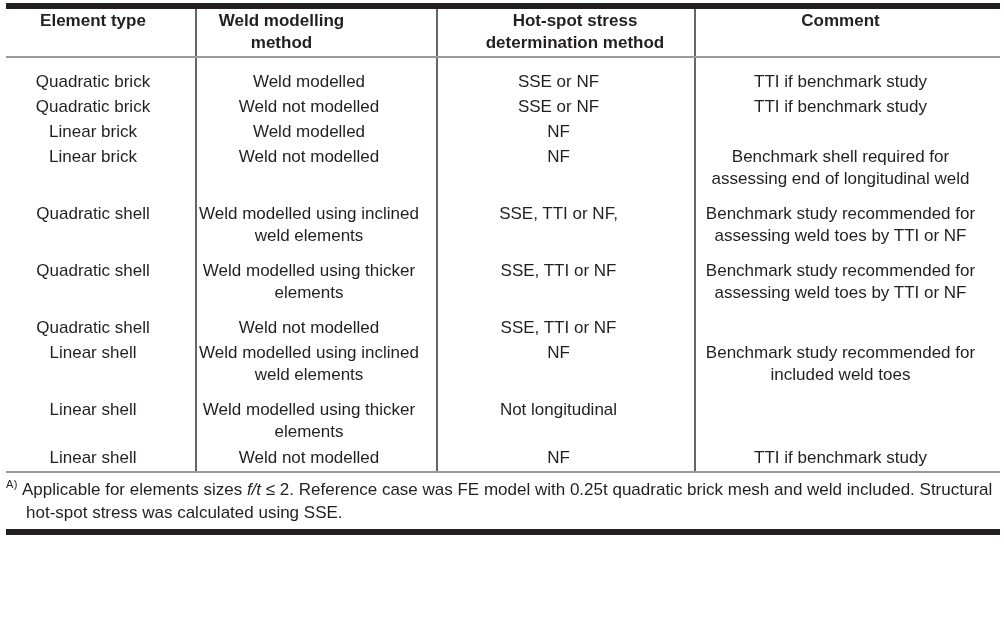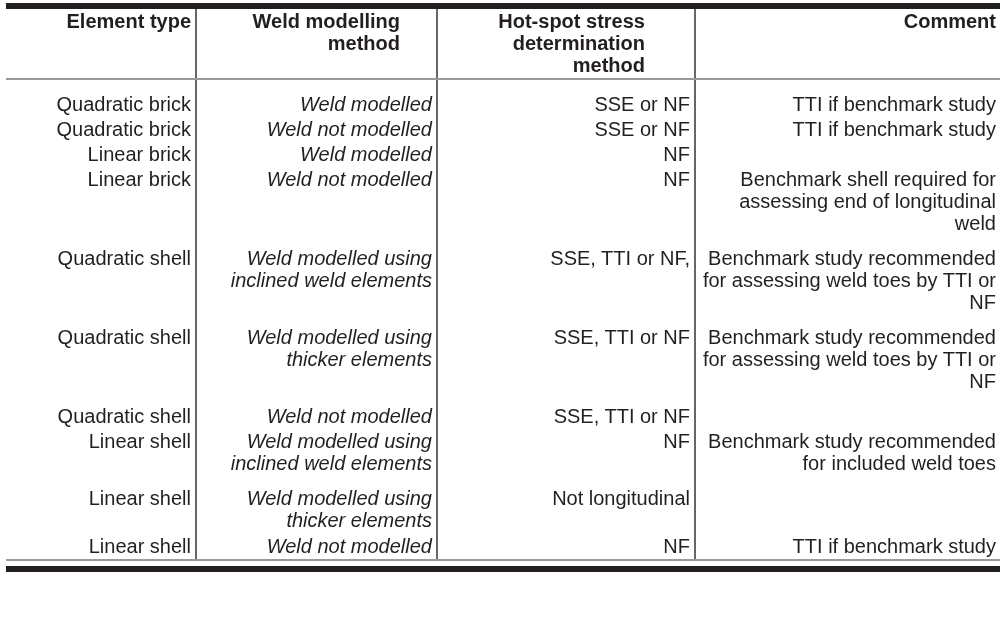--- a/index.html
+++ b/index.html
@@ -26,43 +26,43 @@
     height: 2px;
     background: #9a9a9a;
   }
   table.spec {
     width: 100%;
     border-collapse: collapse;
     table-layout: fixed;
   }
   table.spec th, table.spec td {
     vertical-align: top;
-    text-align: right;
-    font-size: 20px;
+    text-align: center;
+    font-size: 17px;
     line-height: 22px;
-    padding: 1px 4px 2px 2px;
+    padding: 1px 17px 2px 2px;
     overflow: hidden;
   }
   
   th.c2, td.c2, th.c3, td.c3, th.c4, td.c4 { border-left: 2px solid #666666; }
   td.c2, th.c2 { padding-left: 12px; }
   td.c3, th.c3 { padding-left: 16px; }
   td.c4, th.c4 { padding-left: 21px; }
-  td.c2 { padding-right: 32px; font-style: italic; }
+  td.c2 { padding-right: 32px; }
   td.c4 { padding-right: 71px; }
   
   thead th {
     font-weight: bold;
     border-bottom: 2px solid #9a9a9a;
     padding-top: 12px;
     padding-bottom: 9px;
   }
   thead th .hwrap { display: block; }
-  thead th.c2 .hwrap { max-width: 165px; margin-left: 36px; }
-  thead th.c3 .hwrap { max-width: 205px; }
+  thead th.c2 .hwrap { max-width: 165px; }
+  thead th.c3 .hwrap { max-width: 205px; margin-left: 33px; }
   
   tbody tr.first td { padding-top: 13px; }
   tbody tr.gap td { padding-bottom: 12px; }
   tbody tr.small-gap td { padding-bottom: 3px; }
   
   .footnote {
     margin-top: 5px;
     font-size: 17px;
     line-height: 23px;
     padding-left: 20px;
@@ -167,16 +167,17 @@
         <td class="c1">Linear shell</td>
         <td class="c2">Weld not modelled</td>
         <td class="c3">NF</td>
         <td class="c4">TTI if benchmark study</td>
       </tr>
     </tbody>
   </table>
 
   <div class="rule-thin"></div>
 
+  <div class="footnote"><sup>A)</sup><span>Applicable for elements sizes </span><span class="it">f/t</span><span> ≤ 2. Reference case was FE model with 0.25t quadratic brick mesh and weld included. Structural hot-spot stress was calculated using SSE.</span></div>
 
   <div class="rule-thick bottom-rule"></div>
 
 </div>
 
 </body></html>

